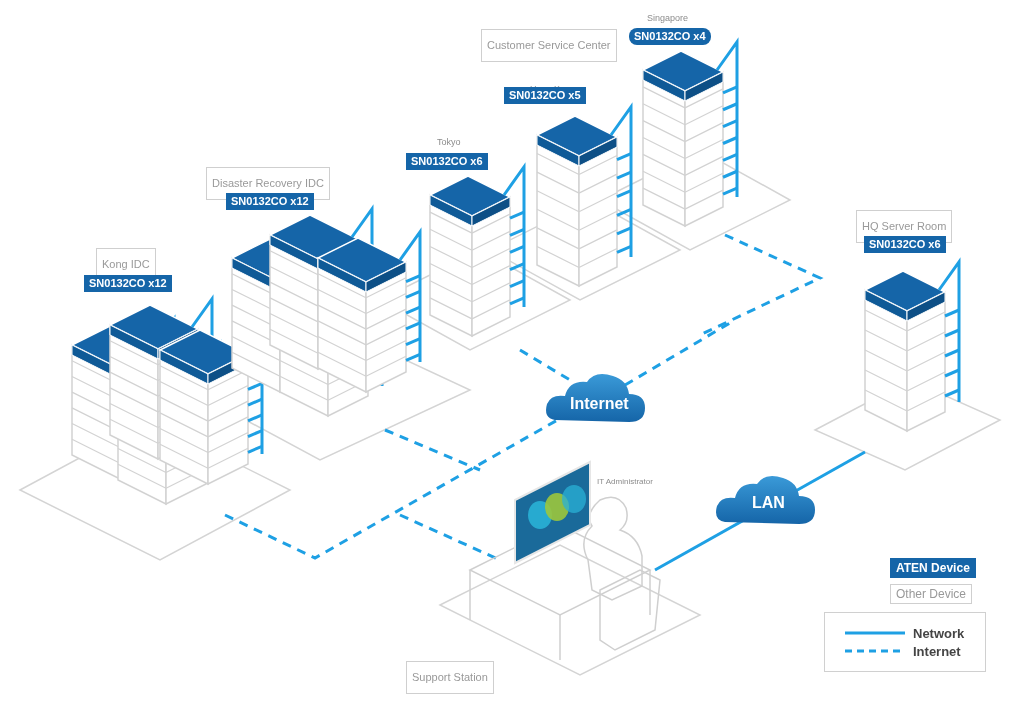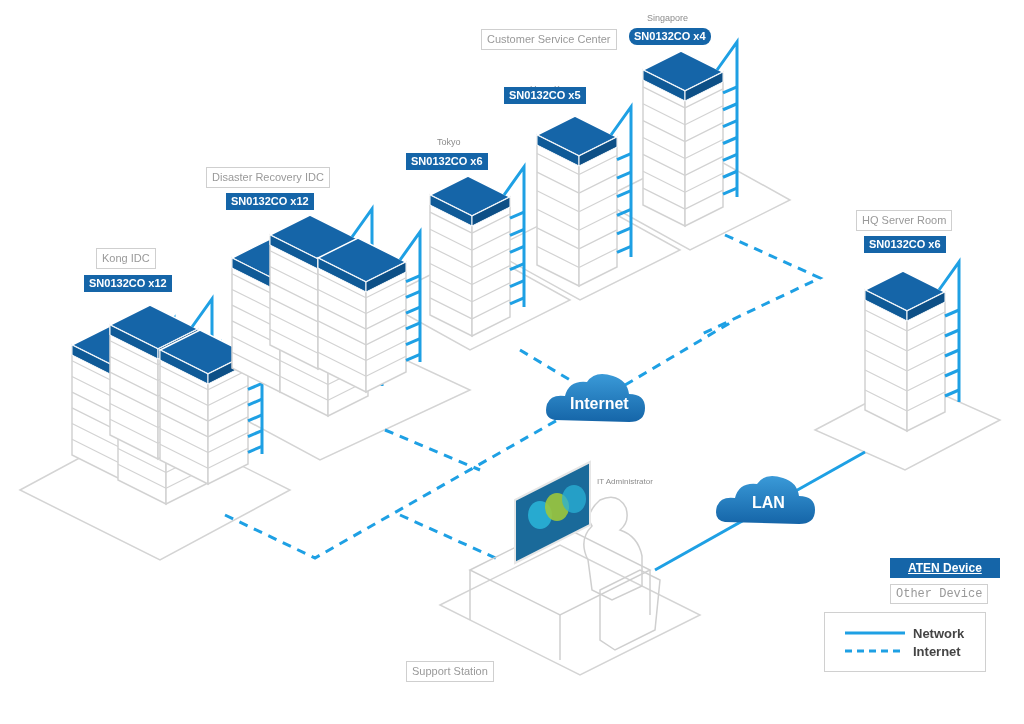--- a/index.html
+++ b/index.html
@@ -1,19 +1,19 @@
 <!DOCTYPE html>
 <html><head>
 <meta charset="utf-8">
 <style>
   html,body{margin:0;padding:0;background:#ffffff;}
   body{width:1024px;height:724px;position:relative;overflow:hidden;font-family:"Liberation Sans",sans-serif;}
   #diagram{position:absolute;left:0;top:0;width:1024px;height:724px;}
   .lbl{position:absolute;font-family:"Liberation Sans",sans-serif;white-space:nowrap;line-height:1;}
-  .site-name{font-size:11px;color:#999;border:1.5px solid #cfcfcf;padding:4px 5px;background:#fff;}
+  .site-name{font-size:11px;color:#999;border:1.5px solid #cfcfcf;padding:10px 5px;background:#fff;}
   .city{font-size:9px;color:#8c8c8c;}
   .device{font-size:11px;font-weight:bold;color:#fff;background:#1565a8;padding:3px 5px;}
   .admin{font-size:8px;color:#8c8c8c;}
   .cloud-text{font-weight:bold;color:#fff;font-size:16px;}
   .legend-box{position:absolute;left:824px;top:612px;width:160px;height:58px;border:1.5px solid #d0d0d0;background:#fff;}
   .legend-row{position:absolute;font-size:13px;color:#444;font-weight:bold;}
 </style>
 </head>
 <body>
 
@@ -402,22 +402,22 @@
 
 <div class="lbl site-name" style="left:856px;top:210px;">HQ Server Room</div>
 <div class="lbl device" style="left:864px;top:236px;">SN0132CO x6</div>
 
 <div class="lbl admin" style="left:597px;top:478px;">IT Administrator</div>
 <div class="lbl site-name" style="left:406px;top:661px;">Support Station</div>
 
 <div class="lbl cloud-text" style="left:570px;top:396px;">Internet</div>
 <div class="lbl cloud-text" style="left:752px;top:495px;">LAN</div>
 
-<div class="lbl device" style="left:890px;top:558px;font-size:12px;padding:4px 18px;text-decoration:underline;">ATEN Device</div>
-<div class="lbl site-name" style="left:890px;top:584px;font-size:12px;padding:3px 5px;font-family:Liberation Mono, monospace;">Other Device</div>
+<div class="lbl device" style="left:890px;top:558px;font-size:12px;padding:4px 6px;">ATEN Device</div>
+<div class="lbl site-name" style="left:890px;top:584px;font-size:12px;padding:3px 5px;">Other Device</div>
 <div class="legend-box">
   <svg width="160" height="58" style="position:absolute;left:0;top:0;">
     <line x1="20" y1="20" x2="80" y2="20" stroke="#1ea0e4" stroke-width="3"></line>
     <line x1="20" y1="38" x2="80" y2="38" stroke="#1ea0e4" stroke-width="3" stroke-dasharray="7,5"></line>
   </svg>
   <div class="legend-row" style="left:88px;top:13px;">Network</div>
   <div class="legend-row" style="left:88px;top:31px;">Internet</div>
 </div>
 
 </body></html>

